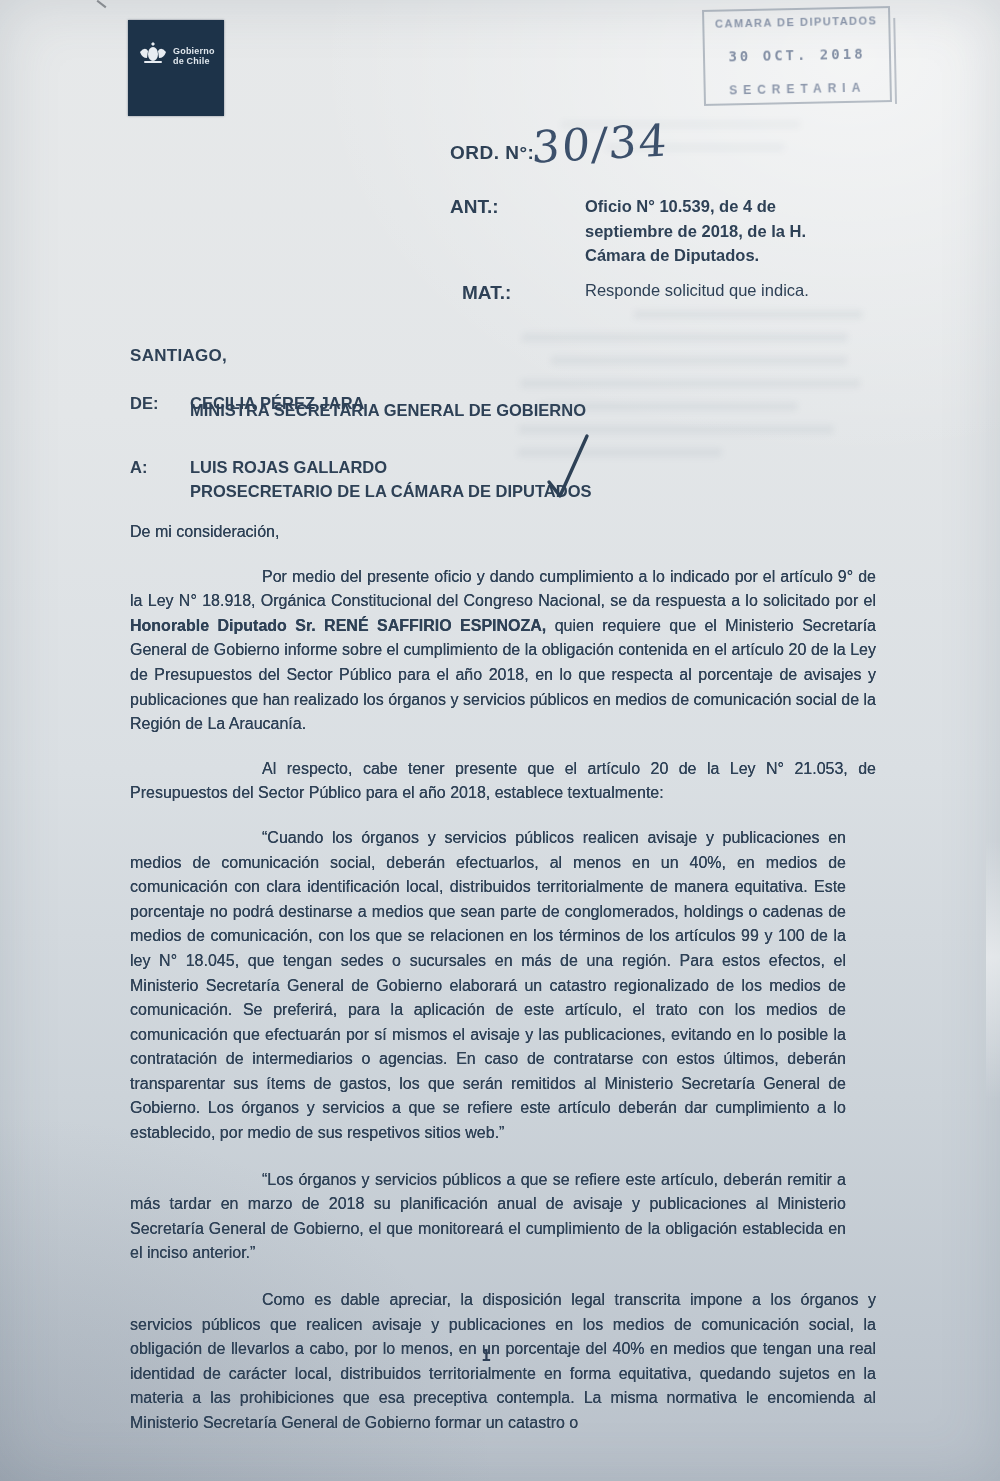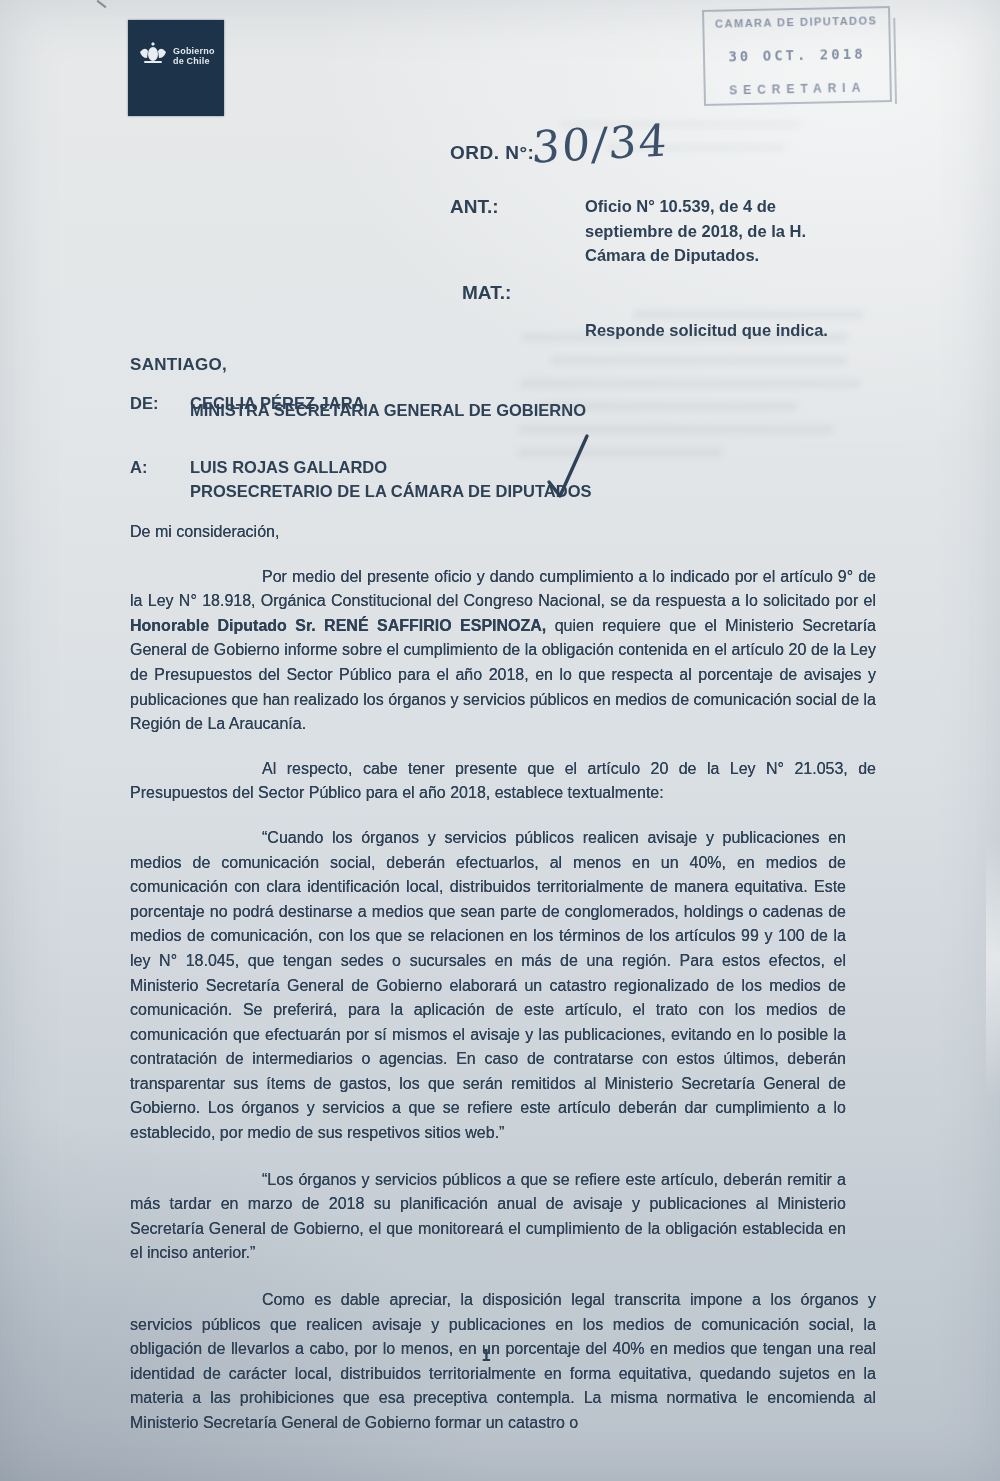--- a/index.html
+++ b/index.html
@@ -44,23 +44,23 @@
   .ref{position:absolute;font-weight:700;font-size:19px;}
   .ord-label{left:450px;top:142px;letter-spacing:.5px;}
   .ord-value{
     left:532px;top:118px;font-size:44px;font-weight:400;
     font-family:"DejaVu Serif",serif;color:#3c506b;
     transform:rotate(-3deg) skewX(-6deg);letter-spacing:2px;
   }
   .ant-label{left:450px;top:196px;}
   .ant-value{left:585px;top:194px;width:280px;font-weight:700;font-size:16.5px;line-height:24.5px;}
   .mat-label{left:432px;top:282px;margin-left:30px;}
-  .mat-value{left:585px;top:281px;width:300px;font-weight:700;font-size:16.5px;margin-top:40px;}
+  .mat-value{left:585px;top:281px;width:300px;font-weight:400;font-size:16.5px;}
 
-  .santiago-label{position:absolute;left:130px;top:355px;font-weight:700;font-size:17px;letter-spacing:.3px;}
+  .santiago-label{position:absolute;left:130px;top:346px;font-weight:700;font-size:17px;letter-spacing:.3px;}
   .date-stamp{
     position:absolute;left:224px;top:348px;
     font-family:"DejaVu Sans Mono",monospace;font-size:24px;font-weight:700;
     letter-spacing:4px;color:#2c405c;
   }
   .from-label{position:absolute;left:130px;top:394px;font-weight:700;font-size:16.5px;}
   .from-name{position:absolute;left:190px;top:394px;font-weight:700;font-size:16.5px;}
   .from-title{position:absolute;left:190px;top:401px;font-weight:700;font-size:16.5px;}
   .to-label{position:absolute;left:130px;top:458px;font-weight:700;font-size:16.5px;}
   .to-name{position:absolute;left:190px;top:458px;font-weight:700;font-size:16.5px;}

